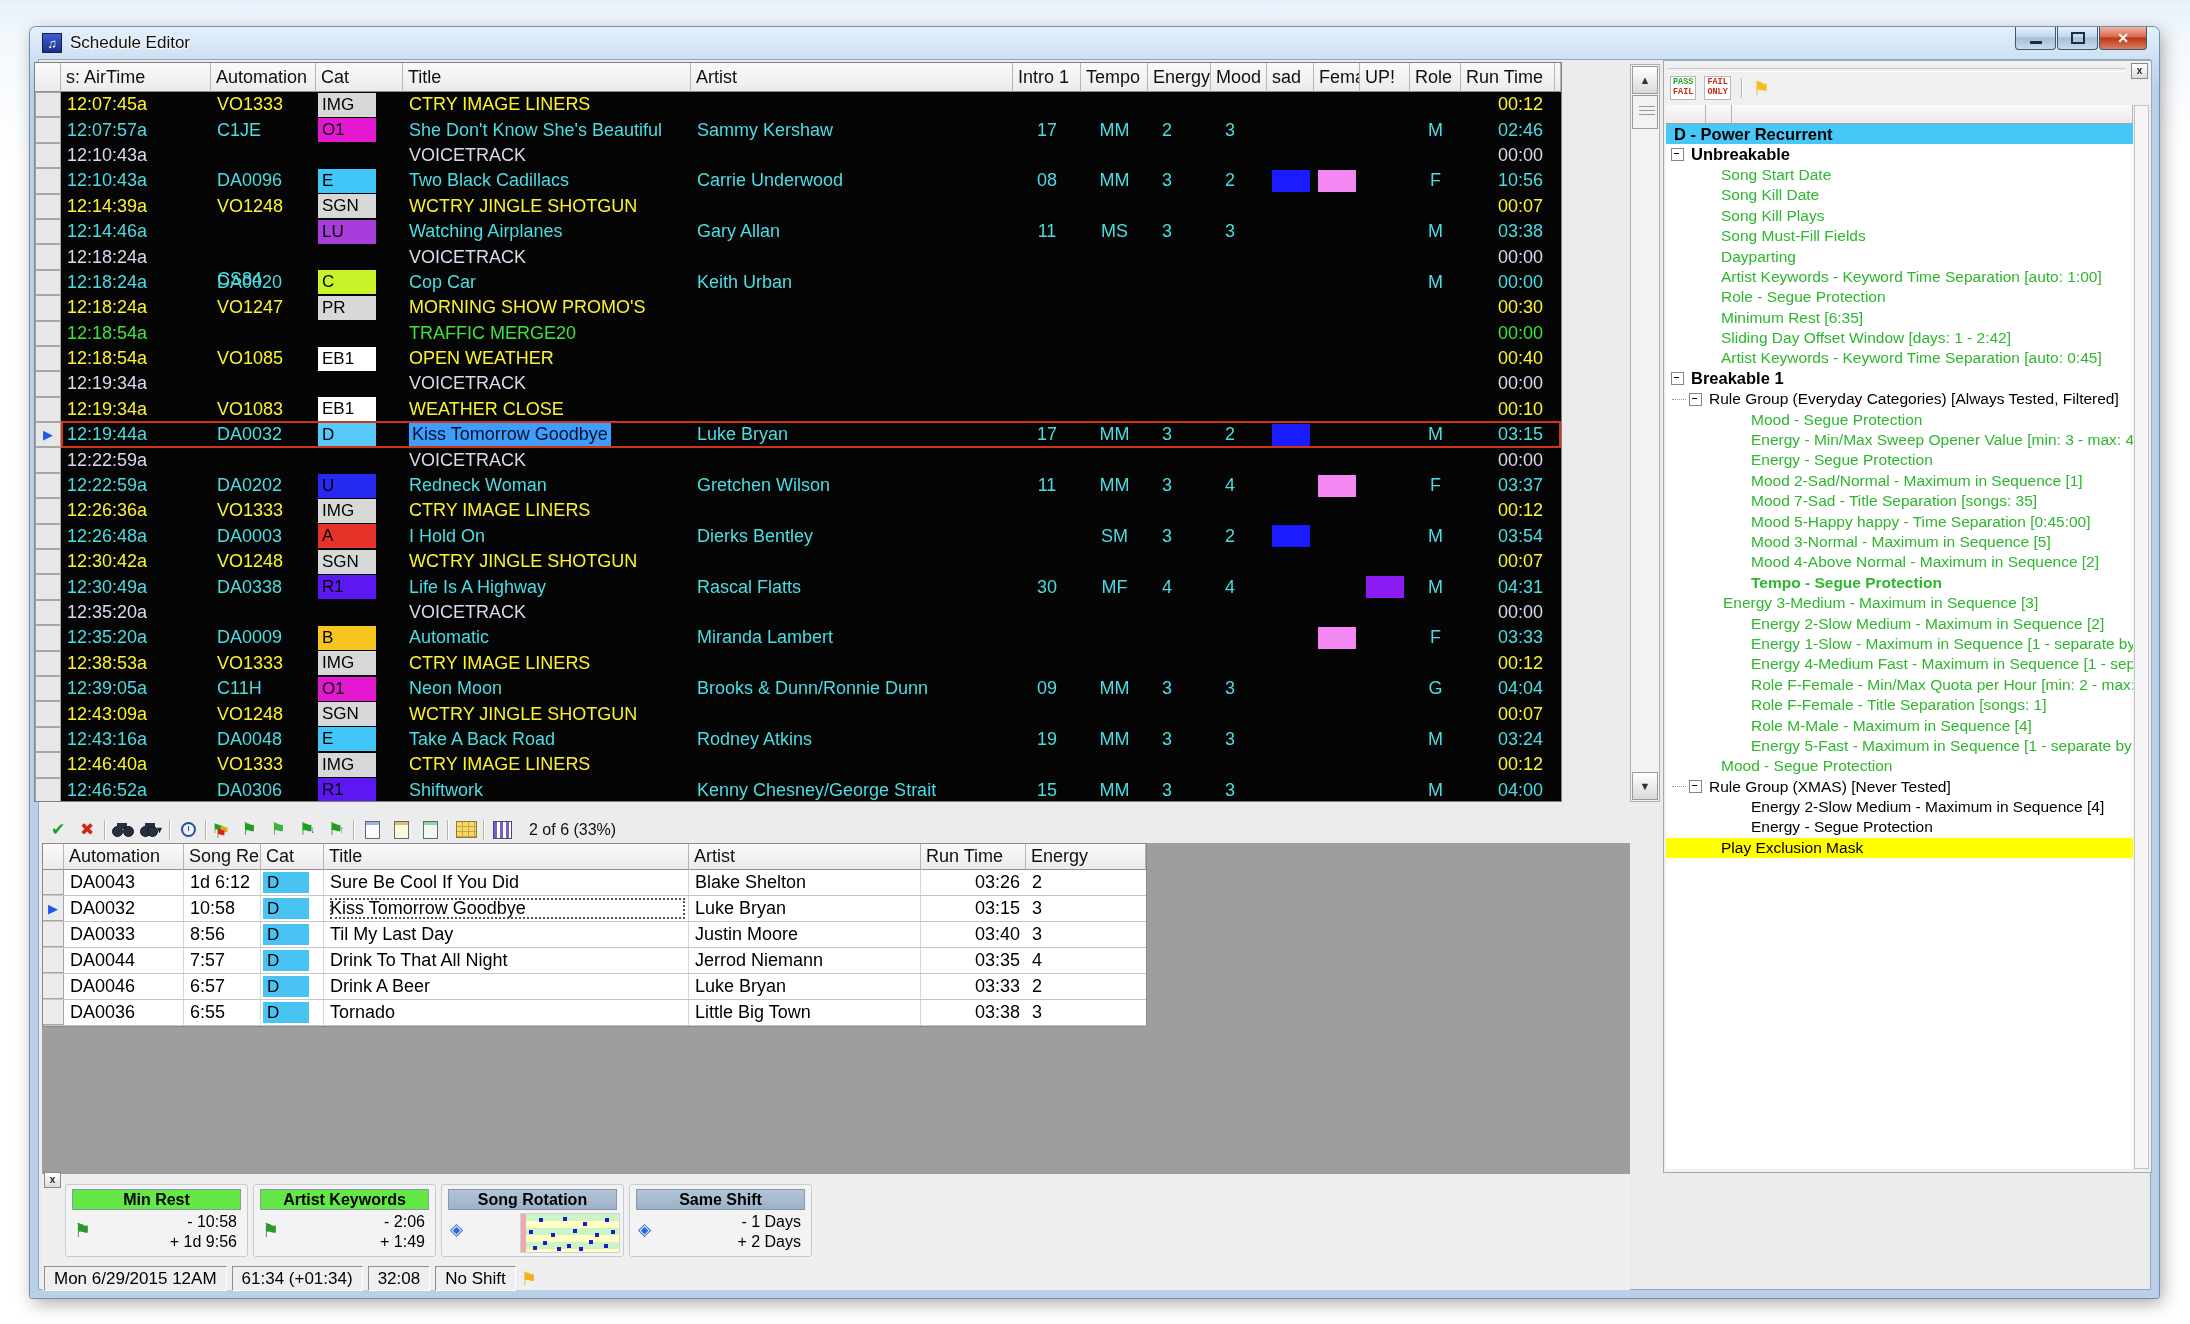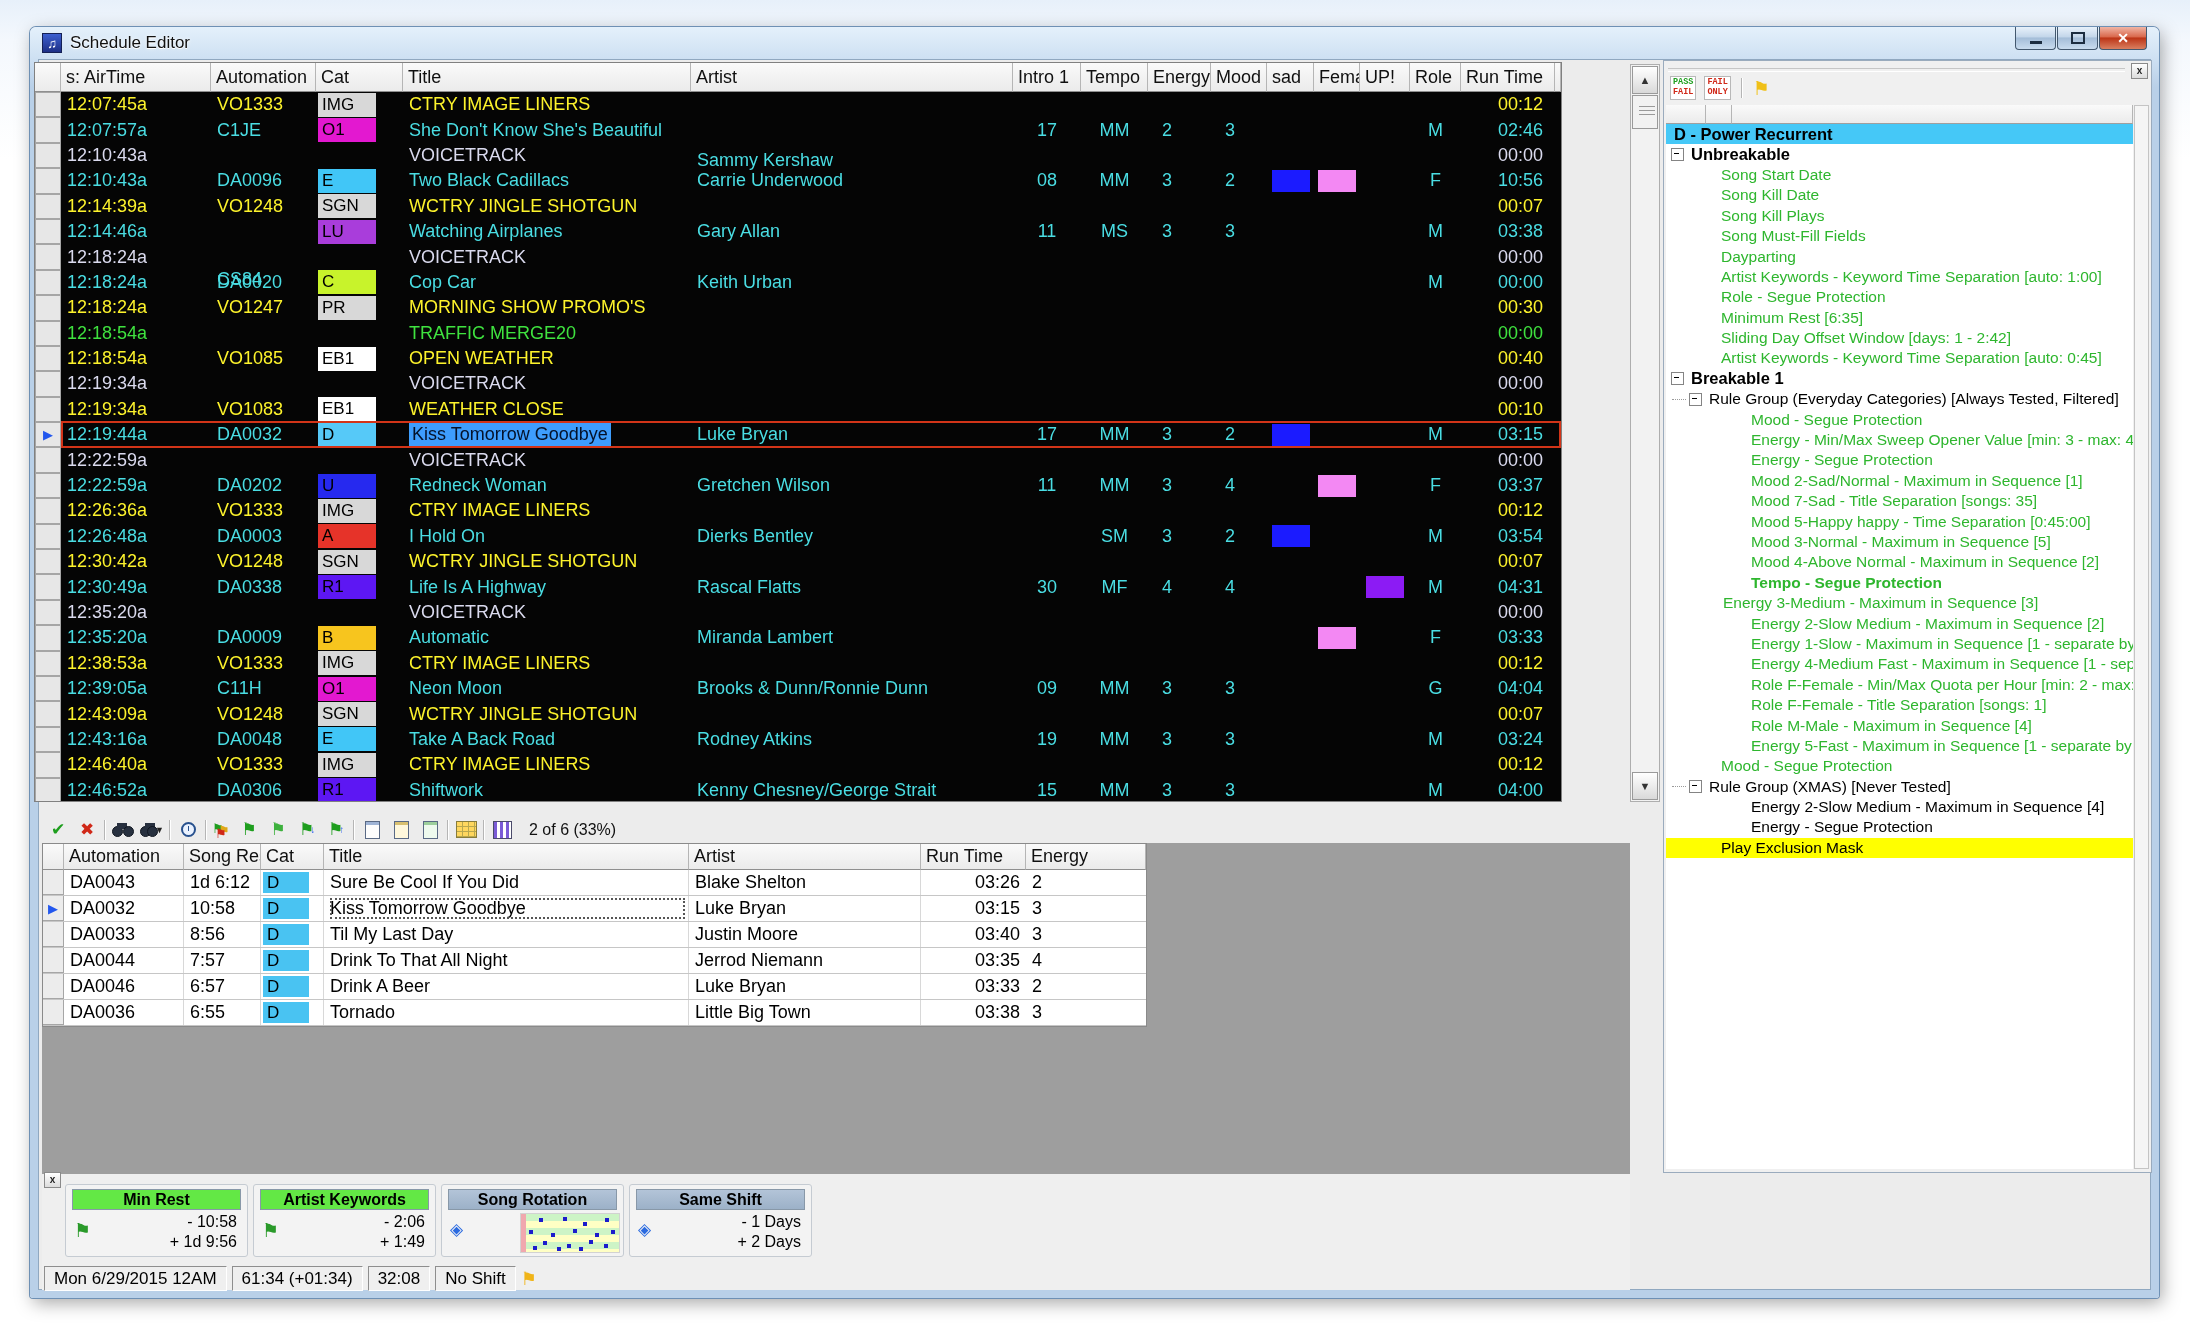--- a/index.html
+++ b/index.html
@@ -188,21 +188,21 @@
           <div class="mcell ar c-liner" style="width: 94px;">00:12</div>
         </div>
         <div class="mrow">
           <div class="mcell selc" style="width: 26px;"></div>
           <div class="mcell al c-song" style="width: 150px;">12:07:57a</div>
           <div class="mcell al c-song" style="width: 105px;">C1JE</div>
           <div class="mcell " style="width: 87px; padding-left: 2px;">
             <div class="catsw" style="background: rgb(227, 24, 208);">O1</div>
           </div>
           <div class="mcell al c-song" style="width: 288px;">She Don't Know She's Beautiful</div>
-          <div class="mcell al c-song" style="width: 322px; margin-top: 30px;">Sammy Kershaw</div>
+          <div class="mcell al c-song" style="width: 322px;">Sammy Kershaw</div>
           <div class="mcell ac c-song" style="width: 68px;">17</div>
           <div class="mcell ac c-song" style="width: 67px;">MM</div>
           <div class="mcell ai c-song" style="width: 63px;">2</div>
           <div class="mcell ai c-song" style="width: 56px;">3</div>
           <div class="mcell ac" style="width: 47px;"></div>
           <div class="mcell ac" style="width: 46px;"></div>
           <div class="mcell ac" style="width: 50px;"></div>
           <div class="mcell ac c-song" style="width: 51px;">M</div>
           <div class="mcell ar c-song" style="width: 94px;">02:46</div>
         </div>

